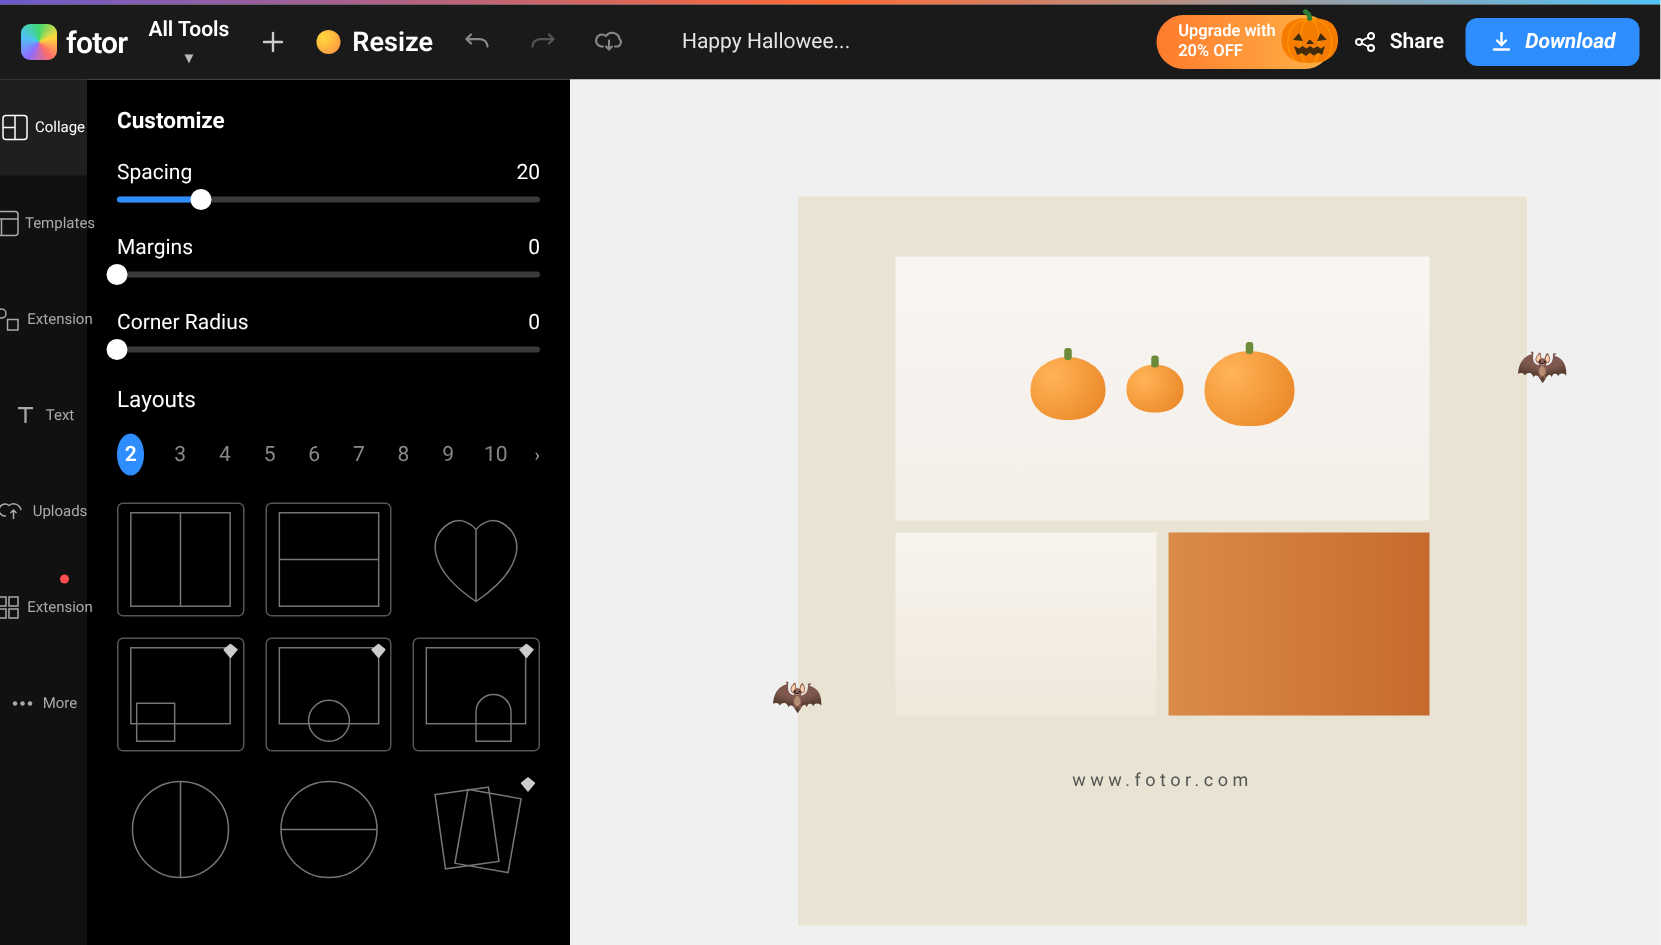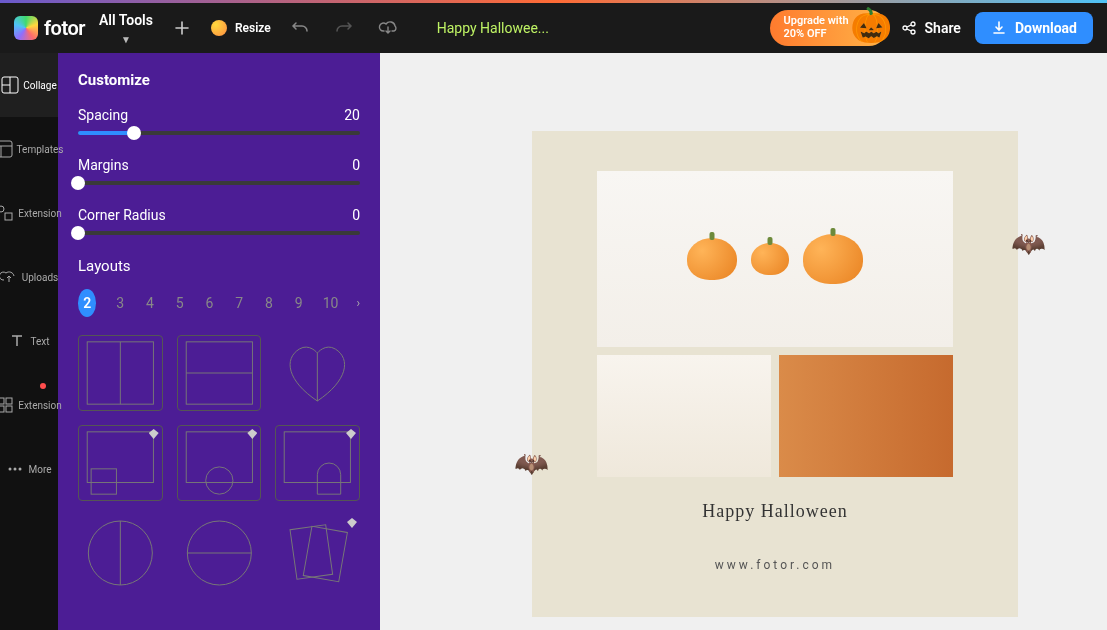--- a/index.html
+++ b/index.html
@@ -9,38 +9,38 @@
 
 .header {
   height: 50px; background: #1a1a1a; display: flex; align-items: center; padding: 0 14px; gap: 14px; color: #fff;
 }
 .logo { display: flex; align-items: center; gap: 6px; }
 .logo-mark { width: 24px; height: 24px; border-radius: 6px; background: conic-gradient(#3fd96e, #ffd93d, #ff6b6b, #8e6eff, #4fc3f7, #3fd96e); }
 .logo-text { font-size: 20px; font-weight: 600; letter-spacing: -0.5px; }
 .dropdown { display: flex; align-items: center; gap: 6px; font-size: 14px; font-weight: 600; cursor: pointer; flex-direction: column; }
 .chev { font-size: 10px; opacity: 0.7; }
 .icon-btn { width: 30px; height: 30px; display: flex; align-items: center; justify-content: center; color: #bbb; cursor: pointer; }
-.resize-btn { display: flex; align-items: center; gap: 8px; font-size: 12px; font-weight: 600; cursor: pointer; }
+.resize-btn { display: flex; align-items: center; gap: 8px; font-size: 18px; font-weight: 600; cursor: pointer; }
 .resize-dot { width: 16px; height: 16px; border-radius: 50%; background: radial-gradient(circle at 30% 30%, #ffd93d, #ff8c42); }
-.title { margin-left: 20px; color: #bef264; font-size: 14px; }
+.title { margin-left: 20px; color: #e5e5e5; font-size: 14px; }
 .spacer { flex: 1; }
 .upgrade { background: linear-gradient(90deg, #ff7b2e, #ffb347); border-radius: 20px; padding: 5px 38px 5px 14px; font-size: 11px; font-weight: 600; color: #fff; display: flex; flex-direction: column; line-height: 1.15; cursor: pointer; position: relative; }
 .upgrade::after { content: "🎃"; position: absolute; right: -6px; top: -4px; font-size: 34px; }
 .share { display: flex; align-items: center; gap: 8px; font-size: 14px; font-weight: 600; cursor: pointer; }
-.download { background: #2f8eff; border-radius: 8px; padding: 8px 16px; display: flex; align-items: center; gap: 8px; font-size: 14px; font-weight: 700; cursor: pointer; }
+.download { background: #2f8eff; border-radius: 8px; padding: 8px 16px; display: flex; align-items: center; gap: 8px; font-size: 14px; font-weight: 700; cursor: pointer; font-style: italic; }
 
 .main { display: flex; height: 577px; }
 
 .rail { width: 58px; background: #111; display: flex; flex-direction: column; }
 .rail-item { height: 64px; display: flex; flex-direction: row; align-items: center; justify-content: center; gap: 4px; color: #aaa; cursor: pointer; font-size: 10px; position: relative; }
 .rail-item.active { background: #1f1f1f; color: #fff; }
 .rail-icon { width: 18px; height: 18px; display: flex; align-items: center; justify-content: center; }
 .rail-dot { position: absolute; top: 10px; right: 12px; width: 6px; height: 6px; background: #ff4d4d; border-radius: 50%; }
 
-.panel { width: 322px; background: #4c1d95; color: #fff; padding: 18px 20px; overflow: hidden; }
+.panel { width: 322px; background: #000000; color: #fff; padding: 18px 20px; overflow: hidden; }
 .panel h2 { font-size: 15px; font-weight: 700; margin-bottom: 18px; }
 .row { display: flex; justify-content: space-between; font-size: 14px; margin-bottom: 8px; }
 .slider { position: relative; height: 4px; background: #3a3a3a; border-radius: 2px; margin-bottom: 22px; }
 .slider-fill { position: absolute; height: 100%; background: #2f8eff; border-radius: 2px; }
 .slider-handle { position: absolute; top: -5px; width: 14px; height: 14px; background: #fff; border-radius: 50%; transform: translateX(-50%); cursor: pointer; }
 .panel h3 { font-size: 15px; font-weight: 400; margin: 12px 0 14px; }
 .tabs { display: flex; gap: 18px; align-items: center; margin-bottom: 18px; font-size: 14px; color: #888; position: relative; }
 .tab { cursor: pointer; width: 18px; text-align: center; }
 .tab.active { background: #2f8eff; color: #fff; width: 28px; height: 28px; border-radius: 50%; display: flex; align-items: center; justify-content: center; font-weight: 600; }
 .tabs .chev-r { color: #aaa; font-size: 12px; cursor: pointer; margin-left: auto; }
@@ -152,33 +152,33 @@
           <svg width="18" height="18" viewBox="0 0 18 18">
             <circle cx="5" cy="5" r="3" stroke="#aaa" fill="none"></circle>
             <rect x="9" y="9" width="7" height="7" stroke="#aaa" fill="none"></rect>
           </svg>
         </div>
       <span>Extension</span>
     </div>
     <div class="rail-item">
       <div class="rail-icon">
           <svg width="18" height="18" viewBox="0 0 18 18">
+            <path d="M4 4h10M9 4v10" stroke="#aaa" stroke-width="1.5"></path>
+          </svg>
+        </div>
+      <span>Text</span>
+    </div>
+    <div class="rail-item">
+      <div class="rail-icon">
+          <svg width="18" height="18" viewBox="0 0 18 18">
             <path d="M4 12a4 4 0 1 1 2-7 5 5 0 0 1 8 3" stroke="#aaa" fill="none"></path>
             <path d="M9 14V8m-2 2l2-2 2 2" stroke="#aaa" fill="none"></path>
           </svg>
         </div>
       <span>Uploads</span>
-    </div>
-    <div class="rail-item">
-      <div class="rail-icon">
-          <svg width="18" height="18" viewBox="0 0 18 18">
-            <path d="M4 4h10M9 4v10" stroke="#aaa" stroke-width="1.5"></path>
-          </svg>
-        </div>
-      <span>Text</span>
     </div>
     <div class="rail-item">
       <div class="rail-dot"></div>
       <div class="rail-icon">
           <svg width="18" height="18" viewBox="0 0 18 18">
             <rect x="2" y="2" width="6" height="6" stroke="#aaa" fill="none"></rect>
             <rect x="10" y="2" width="6" height="6" stroke="#aaa" fill="none"></rect>
             <rect x="2" y="10" width="6" height="6" stroke="#aaa" fill="none"></rect>
             <rect x="10" y="10" width="6" height="6" stroke="#aaa" fill="none"></rect>
           </svg>
@@ -290,17 +290,16 @@
           <div class="pumpkin-lg" style="width:38px;height:32px"></div>
           <div class="pumpkin-lg" style="width:60px;height:50px"></div>
         </div>
         <div class="coll-bot">
           <div class="coll-img"></div>
           <div class="coll-img b"></div>
         </div>
         <div class="bat" style="right:-28px; top:96px;">🦇</div>
         <div class="bat" style="left:-18px; top:316px;">🦇</div>
       </div>
-      <div class="coll-caption">Happy Halloween</div>
       <div class="coll-url">www.fotor.com</div>
     </div>
   </div>
 </div>
 
 </body></html>

